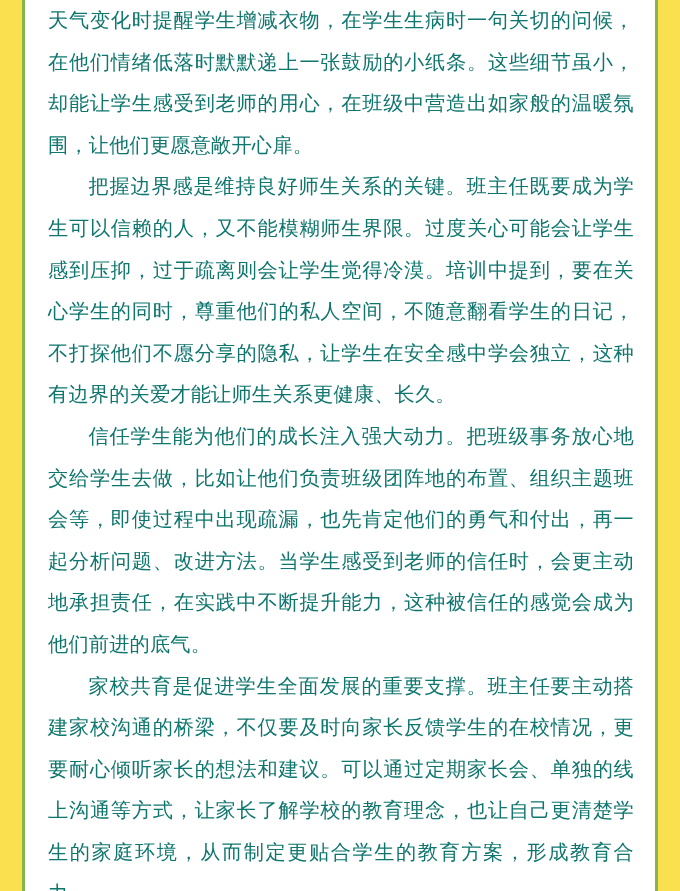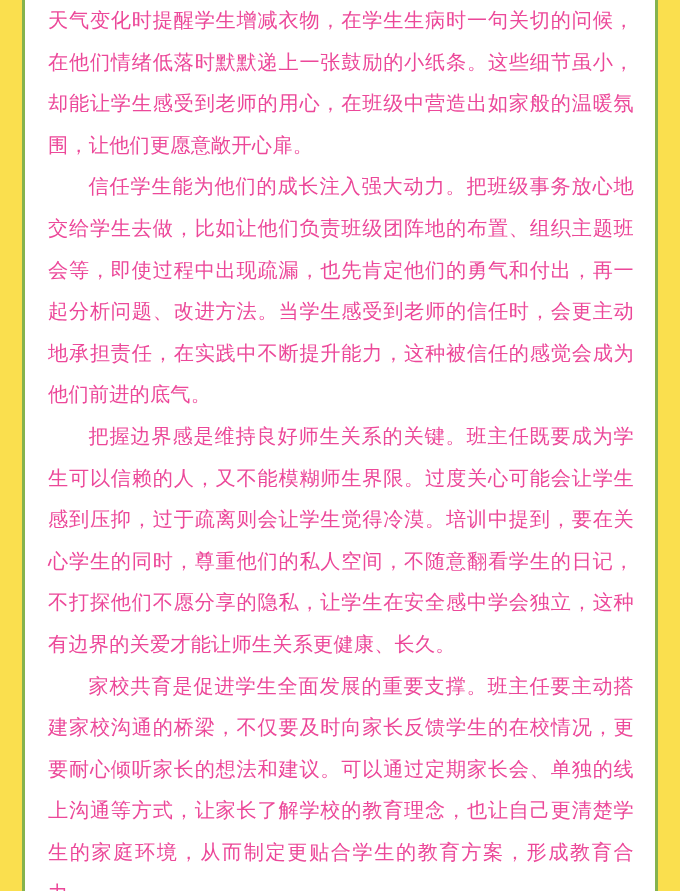--- a/index.html
+++ b/index.html
@@ -58,21 +58,21 @@
   .doc-body {
     margin: 0;
     padding: 0;
   }
 
   .para {
     margin: 0;
     padding: 0;
     font-size: 20.2px;
     line-height: 41.6px;
-    color: #ec4899;
+    color: #0f766e;
     text-align: justify;
     text-justify: inter-ideograph;
     letter-spacing: 0.2px;
     font-weight: 400;
     text-indent: 2em;
     -webkit-font-smoothing: antialiased;
   }
 
   
   .para.continued {
@@ -86,23 +86,23 @@
 
   <div class="band-left"></div>
   <div class="rule-left"></div>
   <div class="gutter-left"></div>
 
   <div class="article">
     <div class="doc-body">
 
       <p class="para continued">天气变化时提醒学生增减衣物，在学生生病时一句关切的问候，在他们情绪低落时默默递上一张鼓励的小纸条。这些细节虽小，却能让学生感受到老师的用心，在班级中营造出如家般的温暖氛围，让他们更愿意敞开心扉。</p>
 
+      <p class="para">把握边界感是维持良好师生关系的关键。班主任既要成为学生可以信赖的人，又不能模糊师生界限。过度关心可能会让学生感到压抑，过于疏离则会让学生觉得冷漠。培训中提到，要在关心学生的同时，尊重他们的私人空间，不随意翻看学生的日记，不打探他们不愿分享的隐私，让学生在安全感中学会独立，这种有边界的关爱才能让师生关系更健康、长久。</p>
+
       <p class="para">信任学生能为他们的成长注入强大动力。把班级事务放心地交给学生去做，比如让他们负责班级团阵地的布置、组织主题班会等，即使过程中出现疏漏，也先肯定他们的勇气和付出，再一起分析问题、改进方法。当学生感受到老师的信任时，会更主动地承担责任，在实践中不断提升能力，这种被信任的感觉会成为他们前进的底气。</p>
-
-      <p class="para">把握边界感是维持良好师生关系的关键。班主任既要成为学生可以信赖的人，又不能模糊师生界限。过度关心可能会让学生感到压抑，过于疏离则会让学生觉得冷漠。培训中提到，要在关心学生的同时，尊重他们的私人空间，不随意翻看学生的日记，不打探他们不愿分享的隐私，让学生在安全感中学会独立，这种有边界的关爱才能让师生关系更健康、长久。</p>
 
       <p class="para">家校共育是促进学生全面发展的重要支撑。班主任要主动搭建家校沟通的桥梁，不仅要及时向家长反馈学生的在校情况，更要耐心倾听家长的想法和建议。可以通过定期家长会、单独的线上沟通等方式，让家长了解学校的教育理念，也让自己更清楚学生的家庭环境，从而制定更贴合学生的教育方案，形成教育合力。</p>
 
     </div>
   </div>
 
   <div class="gutter-right"></div>
   <div class="rule-right"></div>
   <div class="band-right"></div>
 

